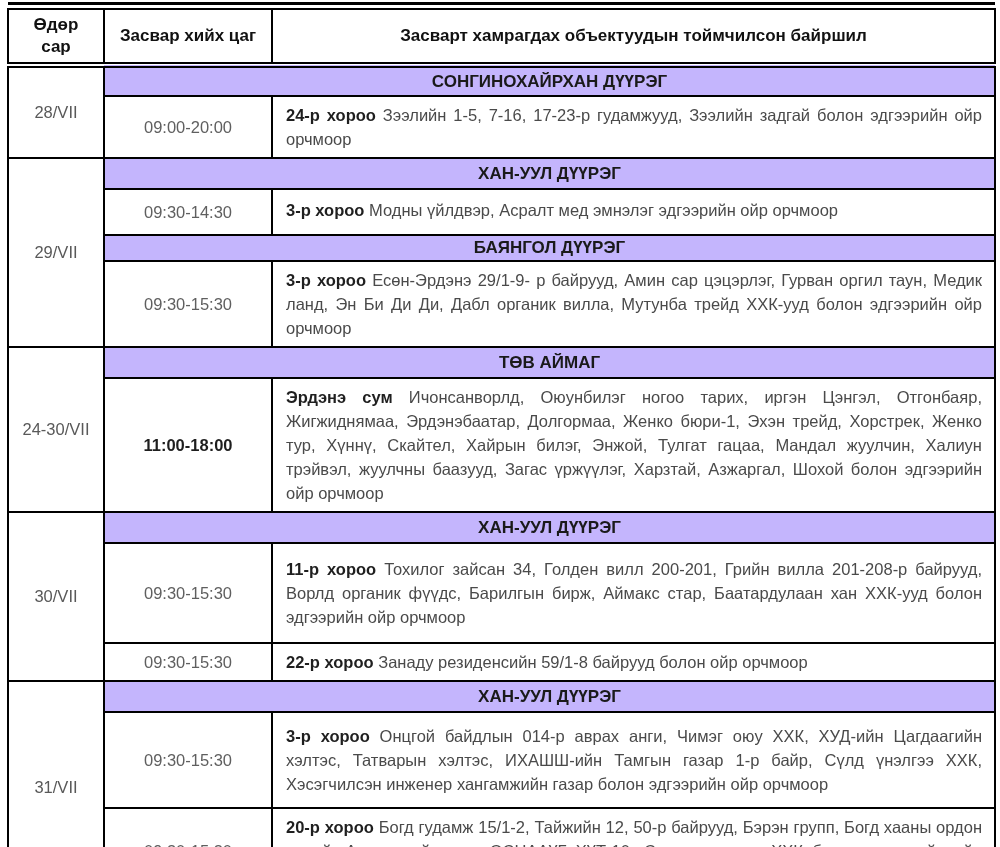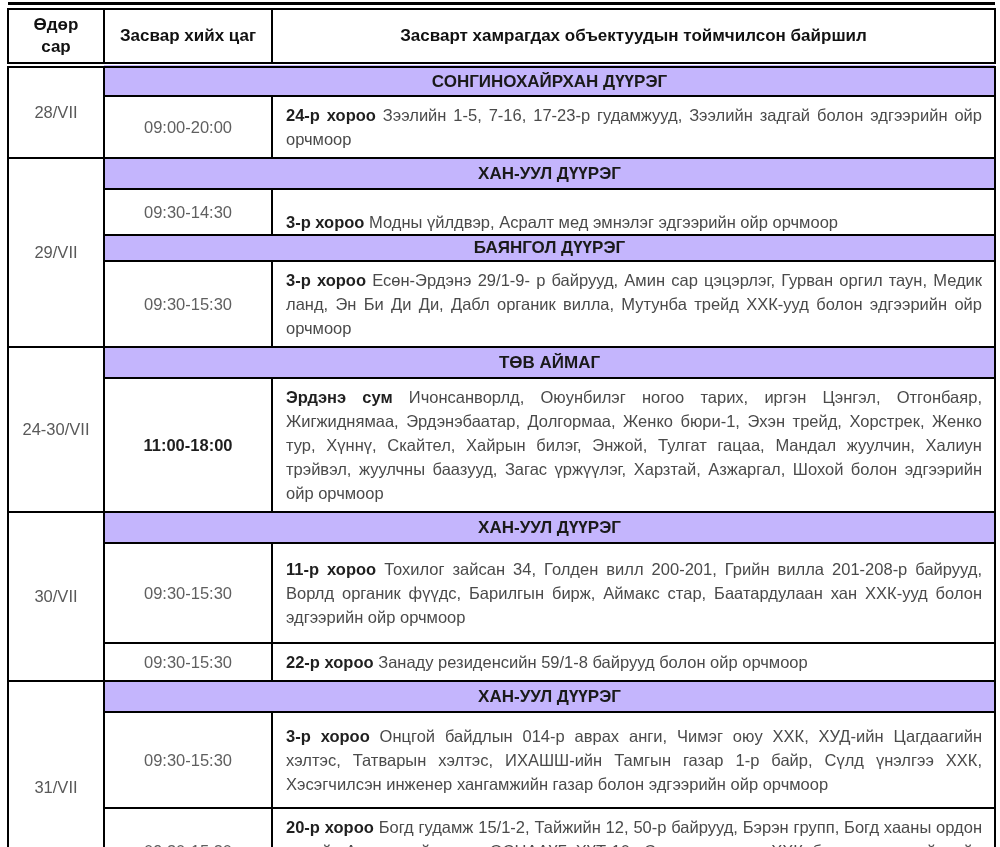--- a/index.html
+++ b/index.html
@@ -83,21 +83,21 @@
     color: #4a4a4a;
     font-size: 16.5px;
     line-height: 24px;
     padding: 6px 12px 6px 13px;
   }
   td.loc-cell b {
     color: #1f1f1f;
   }
   td.loc-cell.valign-bottom {
     vertical-align: bottom;
-    padding-bottom: 0;
+    padding-bottom: 12px;
   }
 </style>
 </head>
 <body>
 
 <div class="page">
   <div class="top-rule"></div>
 
   <table class="schedule">
     <colgroup>

